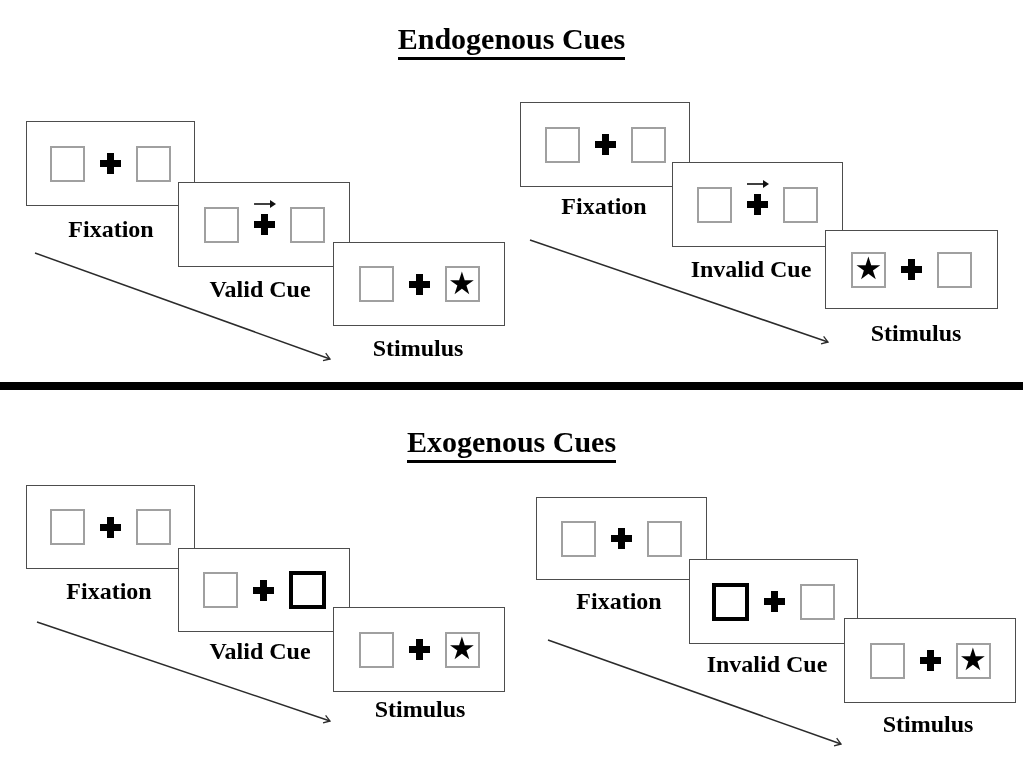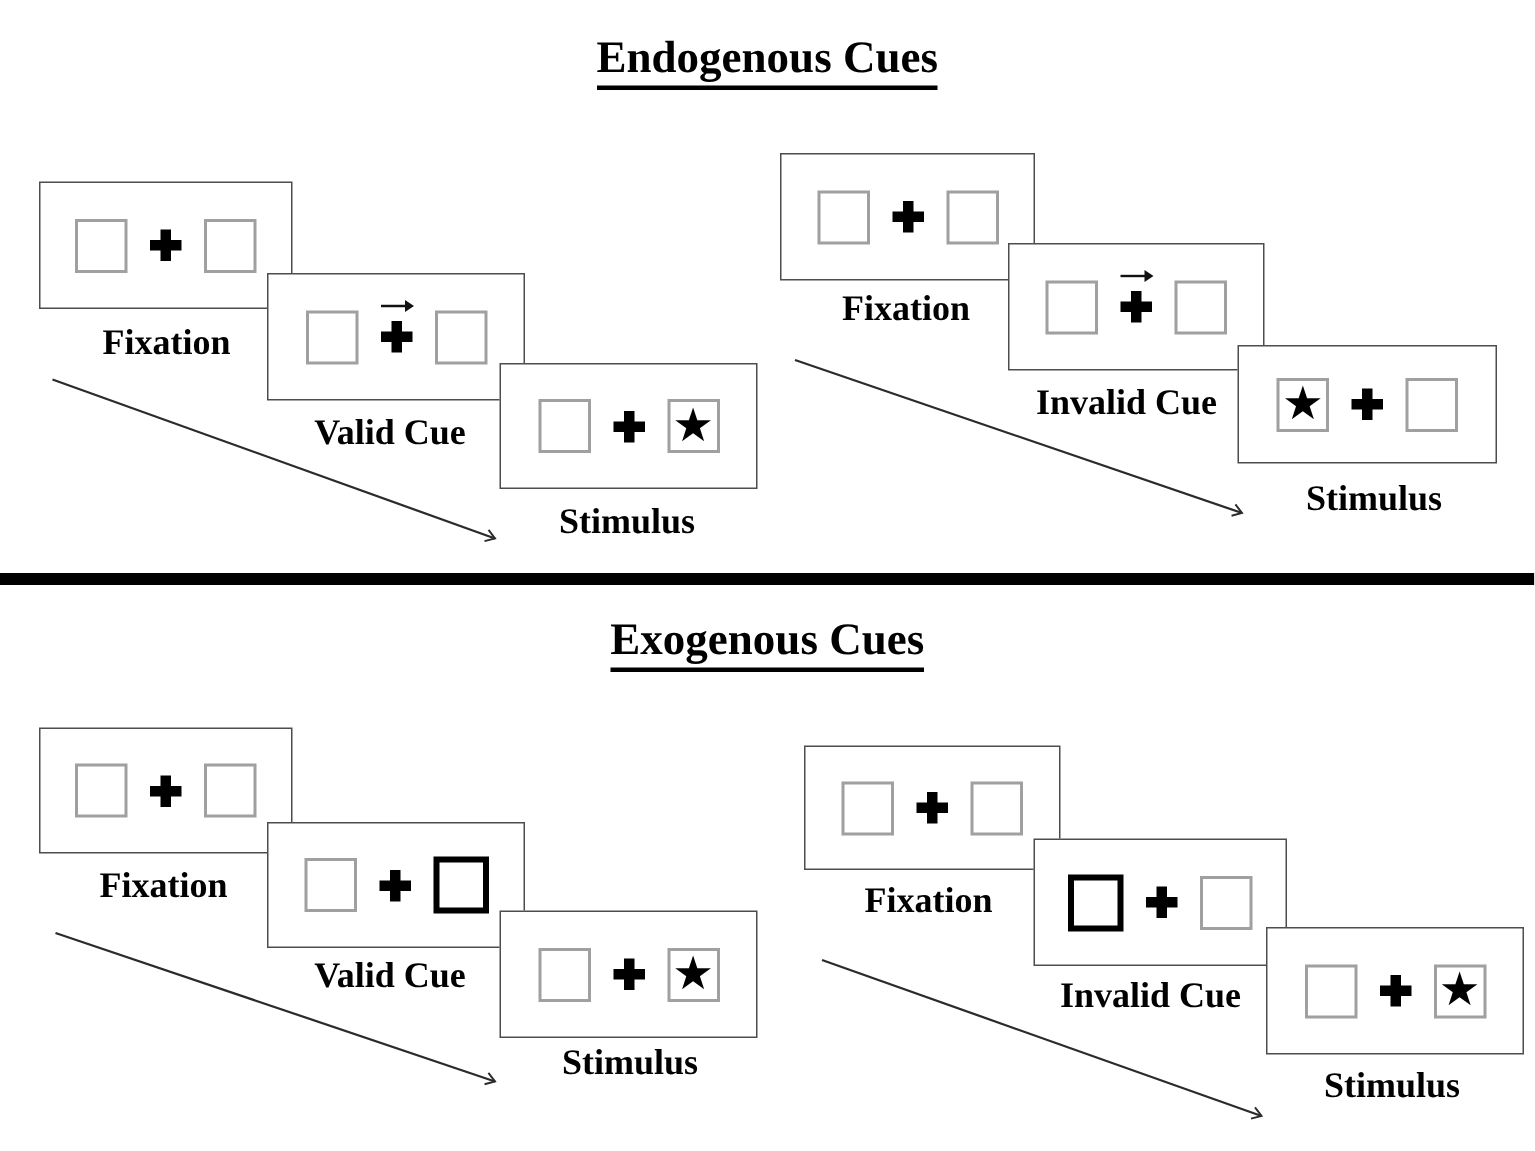--- a/index.html
+++ b/index.html
@@ -185,21 +185,21 @@
       <span class="plus"></span>
     </span>
     <span class="sq"></span>
   </div>
   <div class="plabel" style="left:604px;top:193px">Fixation</div>
   <div class="plabel" style="left:751px;top:256px">Invalid Cue</div>
   <div class="plabel" style="left:916px;top:320px">Stimulus</div>
 
   <div class="divider"></div>
 
-  <div class="title-row" style="top:410px">
+  <div class="title-row" style="top:425px">
     <span class="title">Exogenous Cues</span>
   </div>
 
   <div class="panel" style="left:26px;top:485px;width:169px;height:84px">
     <span class="sq"></span>
     <span class="plus-wrap">
       <span class="plus"></span>
     </span>
     <span class="sq"></span>
   </div>

